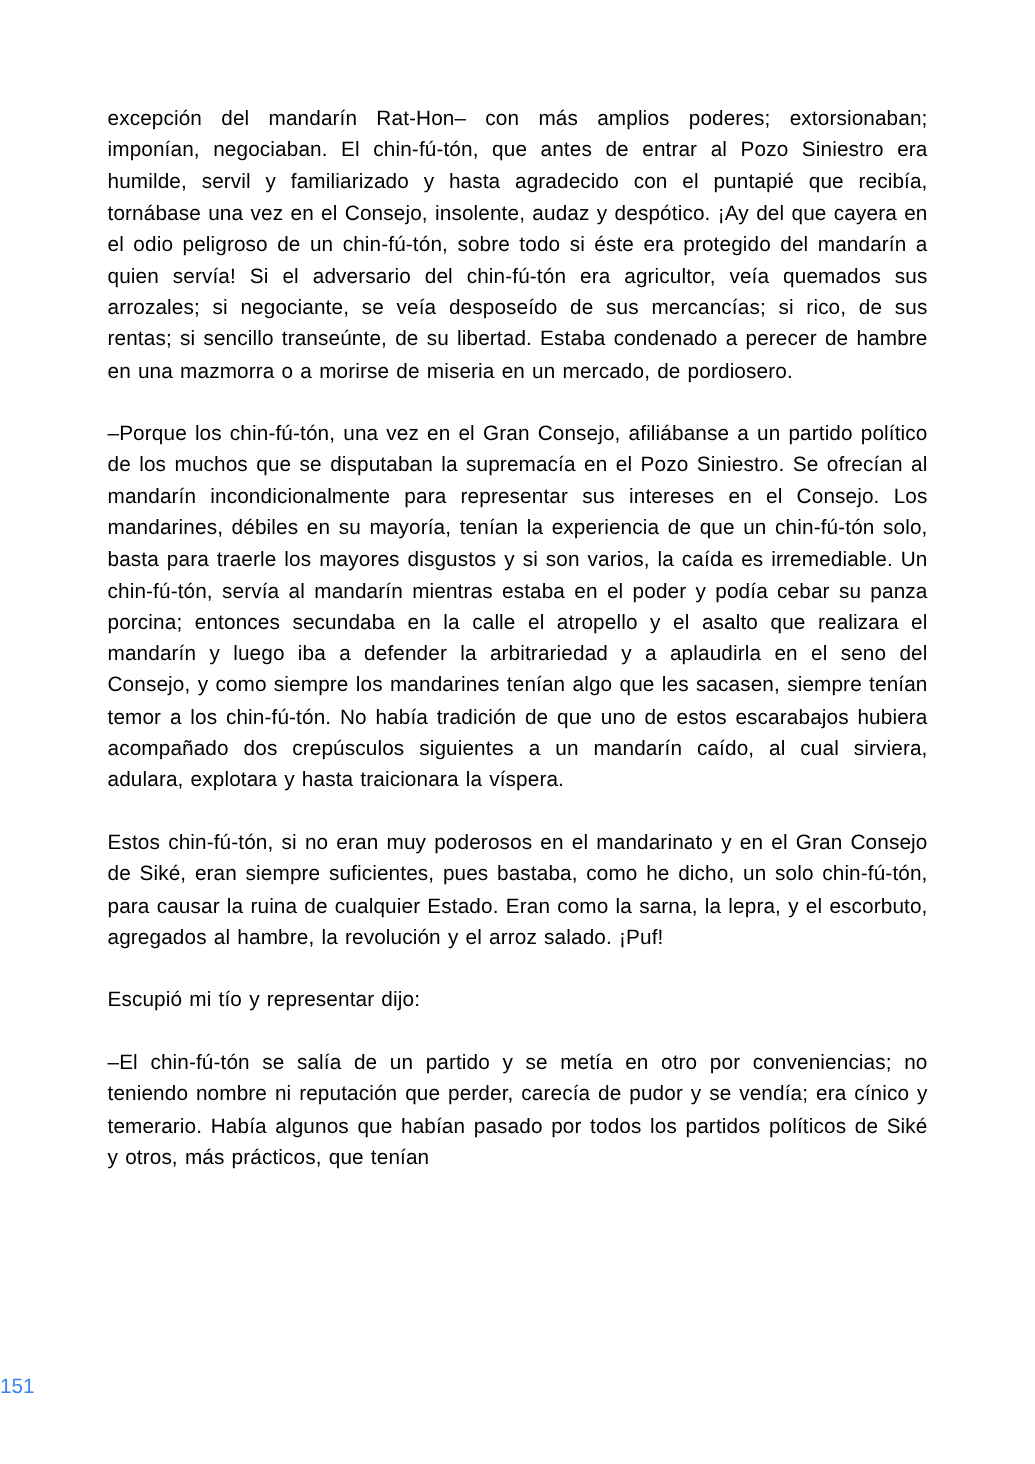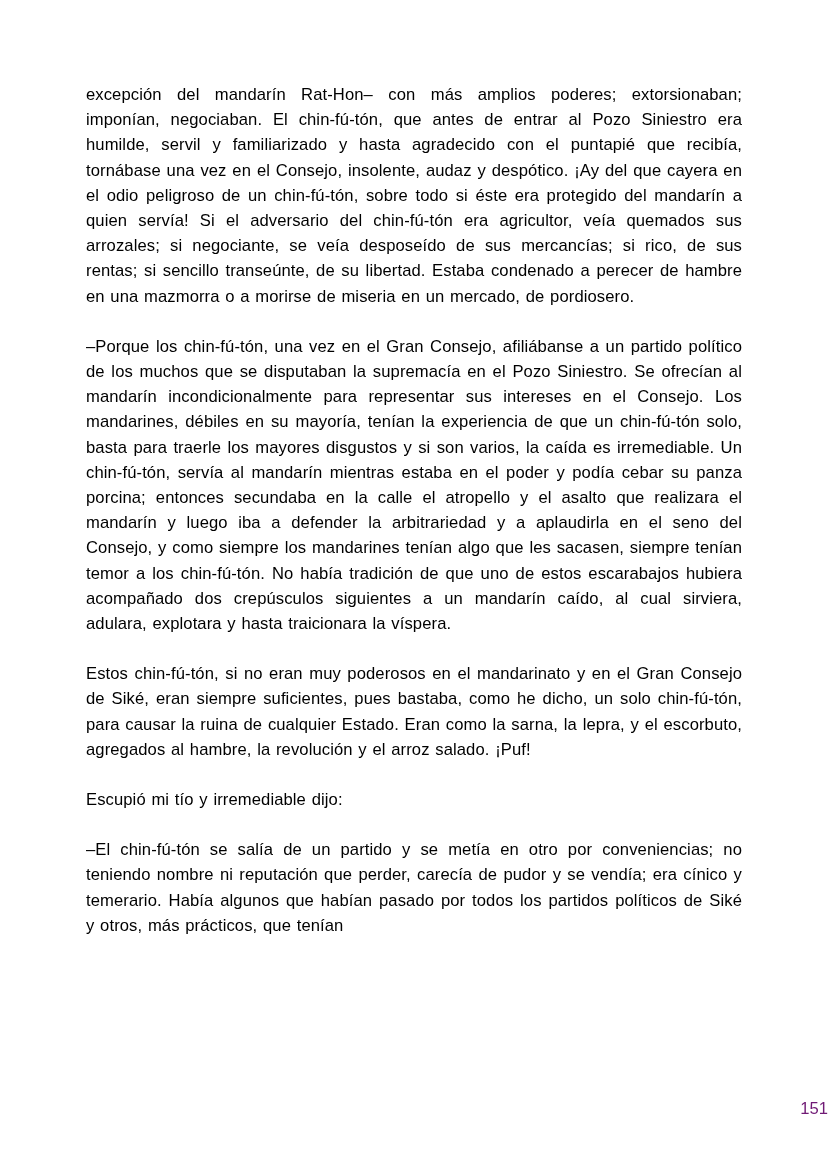--- a/index.html
+++ b/index.html
@@ -29,30 +29,30 @@
     line-height: 25.2px;
     text-align: justify;
     letter-spacing: 0.1px;
     word-spacing: 1px;
   }
   .page-number {
     position: absolute;
     left: 0;
     right: 0;
     bottom: 52px;
-    text-align: right;
+    text-align: left;
     font-size: 16.6px;
-    color: #701a75;
+    color: #3b82f6;
   }
 </style>
 </head>
 <body>
 
 <div class="page">
   <div class="content">
     <p>excepción del mandarín Rat-Hon– con más amplios poderes; extorsionaban; imponían, negociaban. El chin-fú-tón, que antes de entrar al Pozo Siniestro era humilde, servil y familiarizado y hasta agradecido con el puntapié que recibía, tornábase una vez en el Consejo, insolente, audaz y despótico. ¡Ay del que cayera en el odio peligroso de un chin-fú-tón, sobre todo si éste era protegido del mandarín a quien servía! Si el adversario del chin-fú-tón era agricultor, veía quemados sus arrozales; si negociante, se veía desposeído de sus mercancías; si rico, de sus rentas; si sencillo transeúnte, de su libertad. Estaba condenado a perecer de hambre en una mazmorra o a morirse de miseria en un mercado, de pordiosero.</p>
     <p>–Porque los chin-fú-tón, una vez en el Gran Consejo, afiliábanse a un partido político de los muchos que se disputaban la supremacía en el Pozo Siniestro. Se ofrecían al mandarín incondicionalmente para representar sus intereses en el Consejo. Los mandarines, débiles en su mayoría, tenían la experiencia de que un chin-fú-tón solo, basta para traerle los mayores disgustos y si son varios, la caída es irremediable. Un chin-fú-tón, servía al mandarín mientras estaba en el poder y podía cebar su panza porcina; entonces secundaba en la calle el atropello y el asalto que realizara el mandarín y luego iba a defender la arbitrariedad y a aplaudirla en el seno del Consejo, y como siempre los mandarines tenían algo que les sacasen, siempre tenían temor a los chin-fú-tón. No había tradición de que uno de estos escarabajos hubiera acompañado dos crepúsculos siguientes a un mandarín caído, al cual sirviera, adulara, explotara y hasta traicionara la víspera.</p>
     <p>Estos chin-fú-tón, si no eran muy poderosos en el mandarinato y en el Gran Consejo de Siké, eran siempre suficientes, pues bastaba, como he dicho, un solo chin-fú-tón, para causar la ruina de cualquier Estado. Eran como la sarna, la lepra, y el escorbuto, agregados al hambre, la revolución y el arroz salado. ¡Puf!</p>
-    <p>Escupió mi tío y irremediable dijo:</p>
+    <p>Escupió mi tío y representar dijo:</p>
     <p>–El chin-fú-tón se salía de un partido y se metía en otro por conveniencias; no teniendo nombre ni reputación que perder, carecía de pudor y se vendía; era cínico y temerario. Había algunos que habían pasado por todos los partidos políticos de Siké y otros, más prácticos, que tenían</p>
   </div>
   <div class="page-number">151</div>
 </div>
 
 </body></html>

